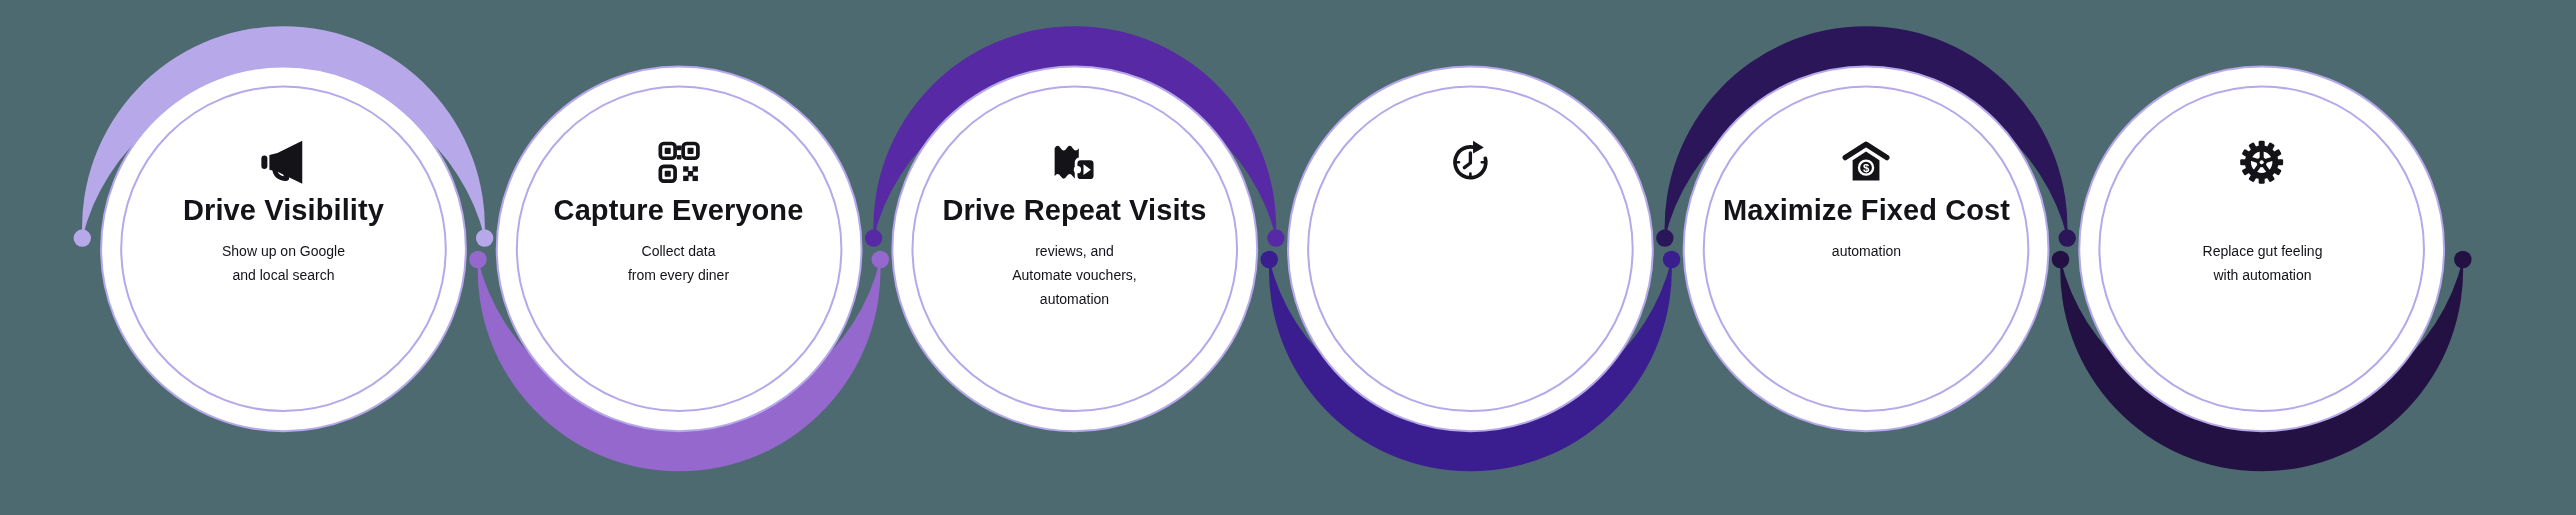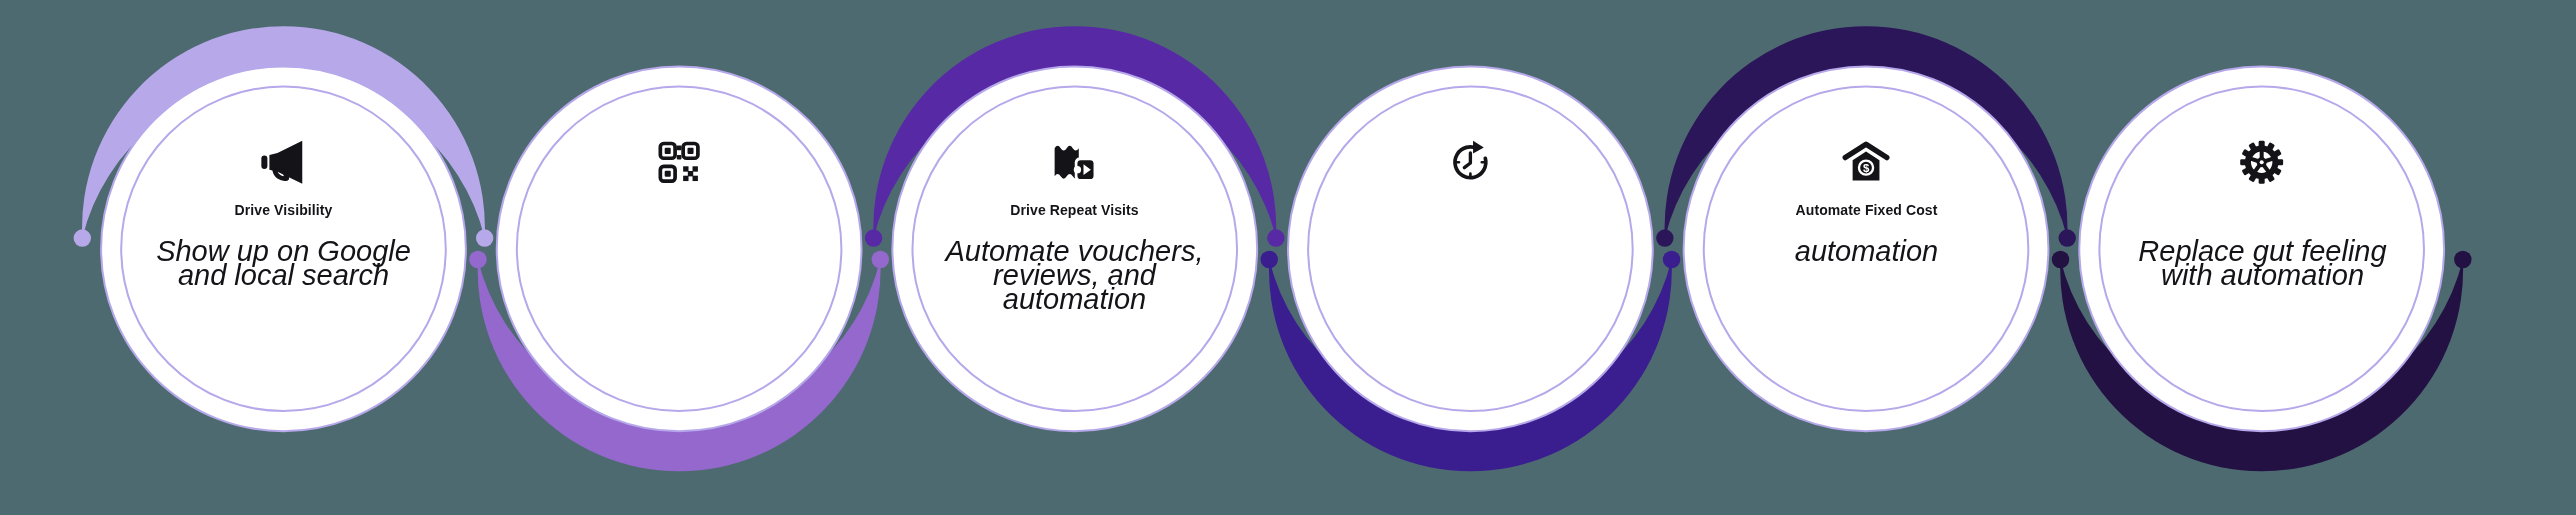--- a/index.html
+++ b/index.html
@@ -1,23 +1,23 @@
 <!DOCTYPE html>
 <html style="font-size:10.7px"><head>
 <meta charset="utf-8">
 <style>
   html,body{margin:0;padding:0;background:#222;}
   .stage{position:relative;width:2576px;height:515px;overflow:hidden;
          font-family:"Liberation Sans",sans-serif;}
   svg.art{position:absolute;left:0;top:0;width:2576px;height:515px;display:block;}
   .labels{position:absolute;left:0;top:0;width:2576px;height:515px;}
   .card{position:absolute;top:0;width:365px;height:515px;text-align:center;}
-  .title{position:absolute;top:197px;left:0;right:0;font-weight:700;font-size:14px;
+  .title{position:absolute;top:197px;left:0;right:0;font-weight:700;font-size:29px;
          line-height:27px;letter-spacing:0.1px;}
-  .desc{position:absolute;top:239px;left:0;right:0;font-size:29px;line-height:24px;font-style:italic;}
+  .desc{position:absolute;top:239px;left:0;right:0;font-size:14px;line-height:24px;}
 </style>
 </head>
 <body>
 
 <div class="stage" style="background-color: rgb(78, 106, 113);">
 
   <svg class="art" viewBox="0 0 3840 768">
 
     <g fill="currentColor" transform="translate(422,371)" style="color: rgb(183, 169, 233);">
       <path d="M -300 -16 A 300.4 300.4 0 1 1 300 -16 A 308.7 308.7 0 0 0 -300 -16 Z"></path>
@@ -151,33 +151,40 @@
   <div class="labels" style="color: rgb(19, 19, 24);">
 
     <div class="card" style="left:101px">
       <div class="title">Drive Visibility</div>
       <div class="desc">
         <div>Show up on Google</div>
         <div>and local search</div>
       </div>
     </div>
 
+    <div class="card" style="left:496px">
+      <div class="title">Capture Everyone</div>
+      <div class="desc">
+        <div>Collect data</div>
+        <div>from every diner</div>
+      </div>
+    </div>
 
     <div class="card" style="left:892px">
       <div class="title">Drive Repeat Visits</div>
       <div class="desc">
+        <div>reviews, and</div>
         <div>Automate vouchers,</div>
-        <div>reviews, and</div>
         <div>automation</div>
       </div>
     </div>
 
 
     <div class="card" style="left:1684px">
-      <div class="title">Automate Fixed Cost</div>
+      <div class="title">Maximize Fixed Cost</div>
       <div class="desc">
         <div>automation</div>
       </div>
     </div>
 
     <div class="card" style="left:2080px">
       <div class="desc">
         <div>Replace gut feeling</div>
         <div>with automation</div>
       </div>

